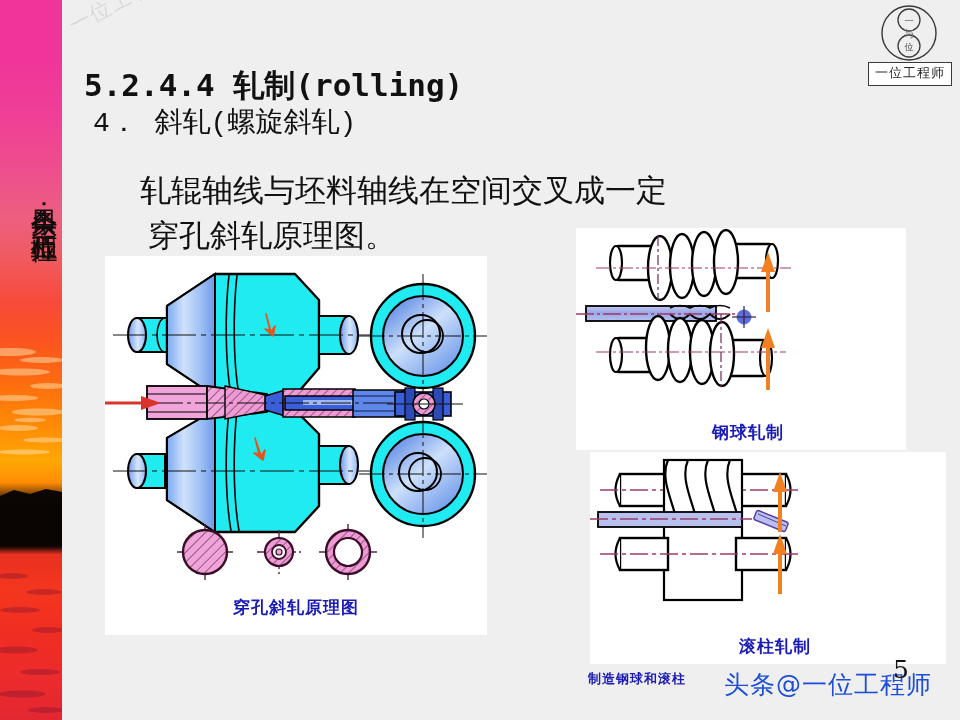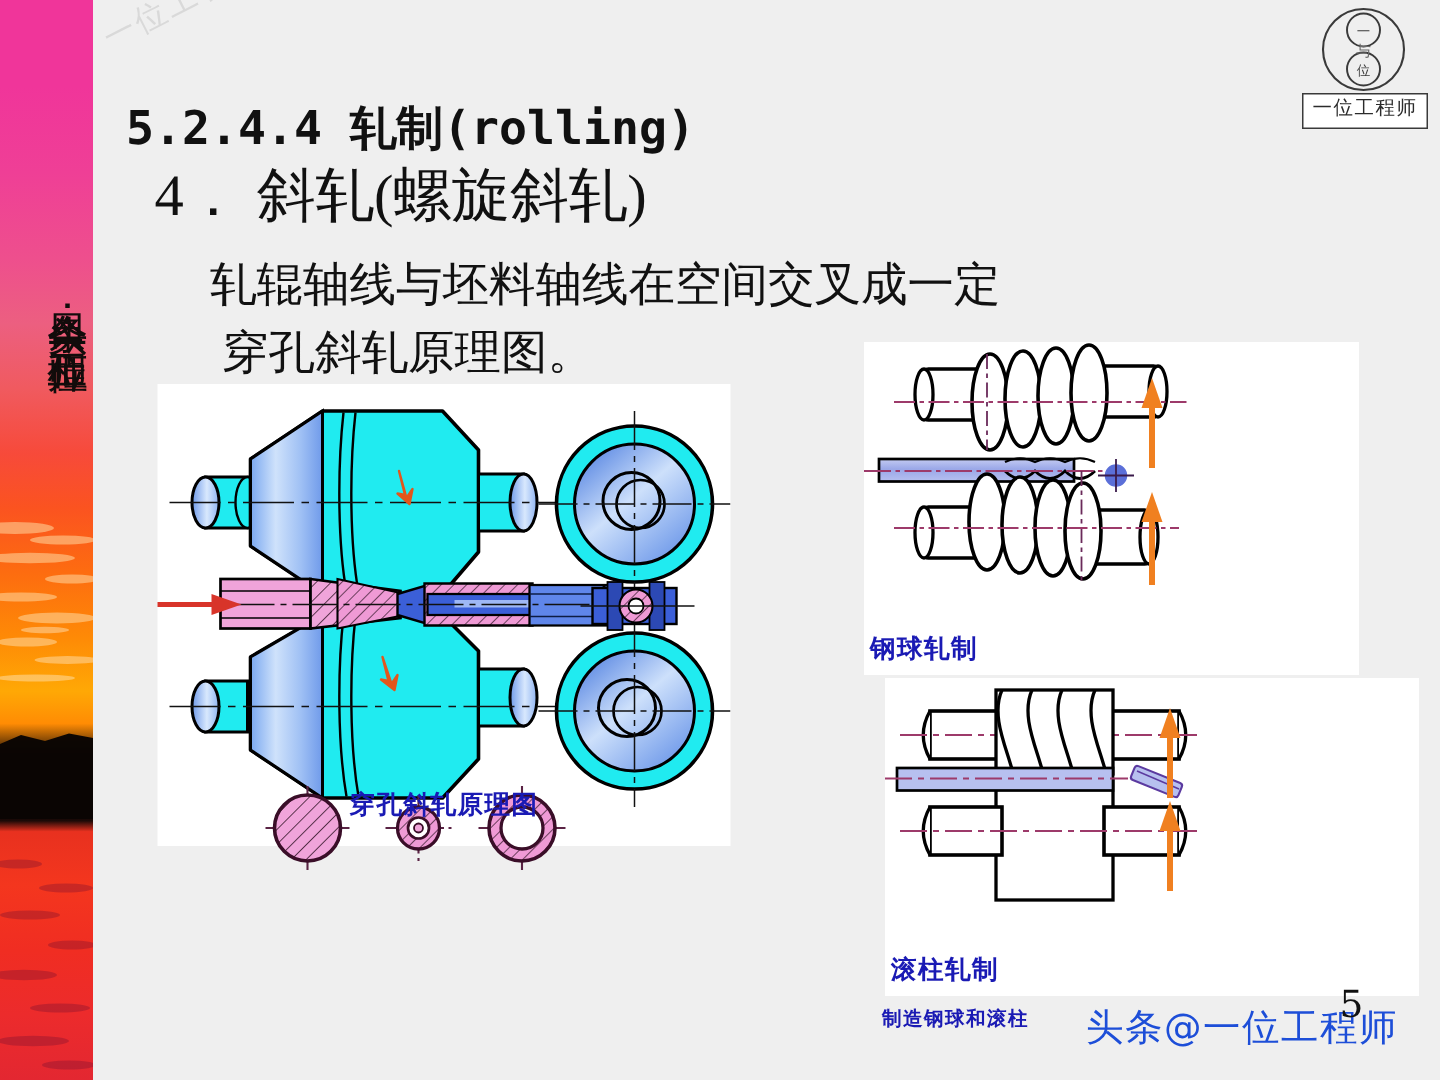--- a/index.html
+++ b/index.html
@@ -63,23 +63,23 @@
 
   
   .title1{
     position:absolute;left:84px;top:44px;
     font-family:"DejaVu Sans Mono","Liberation Mono",monospace;
     font-size:31px;font-weight:bold;color:#111;white-space:nowrap;
     letter-spacing:0px;
     margin-top:21px;
   }
   .title2{
-    position:absolute;left:103px;top:103px;
-    font-family:Liberation Serif, serif;
-    font-size:39px;color:#111;white-space:nowrap;
+    position:absolute;left:93px;top:103px;
+    font-family:Liberation Mono, monospace;
+    font-size:28px;color:#111;white-space:nowrap;
   }
   .bodytext{
     position:absolute;left:140px;top:168px;width:800px;
     font-family:"DejaVu Serif","Liberation Serif",serif;
     font-size:31px;line-height:45px;color:#111;
   }
   .bodytext .l2{margin-left:8px;display:block;}
 
   
   .wm-diag{
@@ -91,34 +91,34 @@
   }
   .wm-bottom{
     position:absolute;left:724px;top:668px;
     font-family:"DejaVu Sans","Liberation Sans",sans-serif;
     font-size:25px;color:#1d4ed8;letter-spacing:1px;white-space:nowrap;
     pointer-events:none;
   }
 
   
   .panel-main{
-    position:absolute;left:105px;top:256px;width:382px;height:308px;
+    position:absolute;left:105px;top:256px;width:382px;height:379px;
     background:#fff;
   }
   .panel-main-label{
     position:absolute;left:0;right:0;bottom:16px;text-align:center;
     font-family:"DejaVu Sans","Liberation Sans",sans-serif;
     font-size:17px;font-weight:bold;color:#1a1ab4;letter-spacing:1px;
   }
 
   
   .panel-r1{position:absolute;left:576px;top:228px;width:330px;height:222px;background:#fff;}
   .panel-r2{position:absolute;left:590px;top:452px;width:356px;height:212px;background:#fff;}
   .r-label{
-    position:absolute;left:4px;right:0;bottom:6px;
+    position:absolute;left:14px;right:0;bottom:6px;text-align:center;
     font-family:Liberation Serif, serif;
     font-size:17px;font-weight:bold;color:#1a1ab4;letter-spacing:1px;
   }
   .caption-bottom{
     position:absolute;left:588px;top:670px;
     font-family:"DejaVu Sans","Liberation Sans",sans-serif;
     font-size:13px;font-weight:bold;color:#1a1ab4;letter-spacing:1px;
     white-space:nowrap;
   }
   .pagenum{

